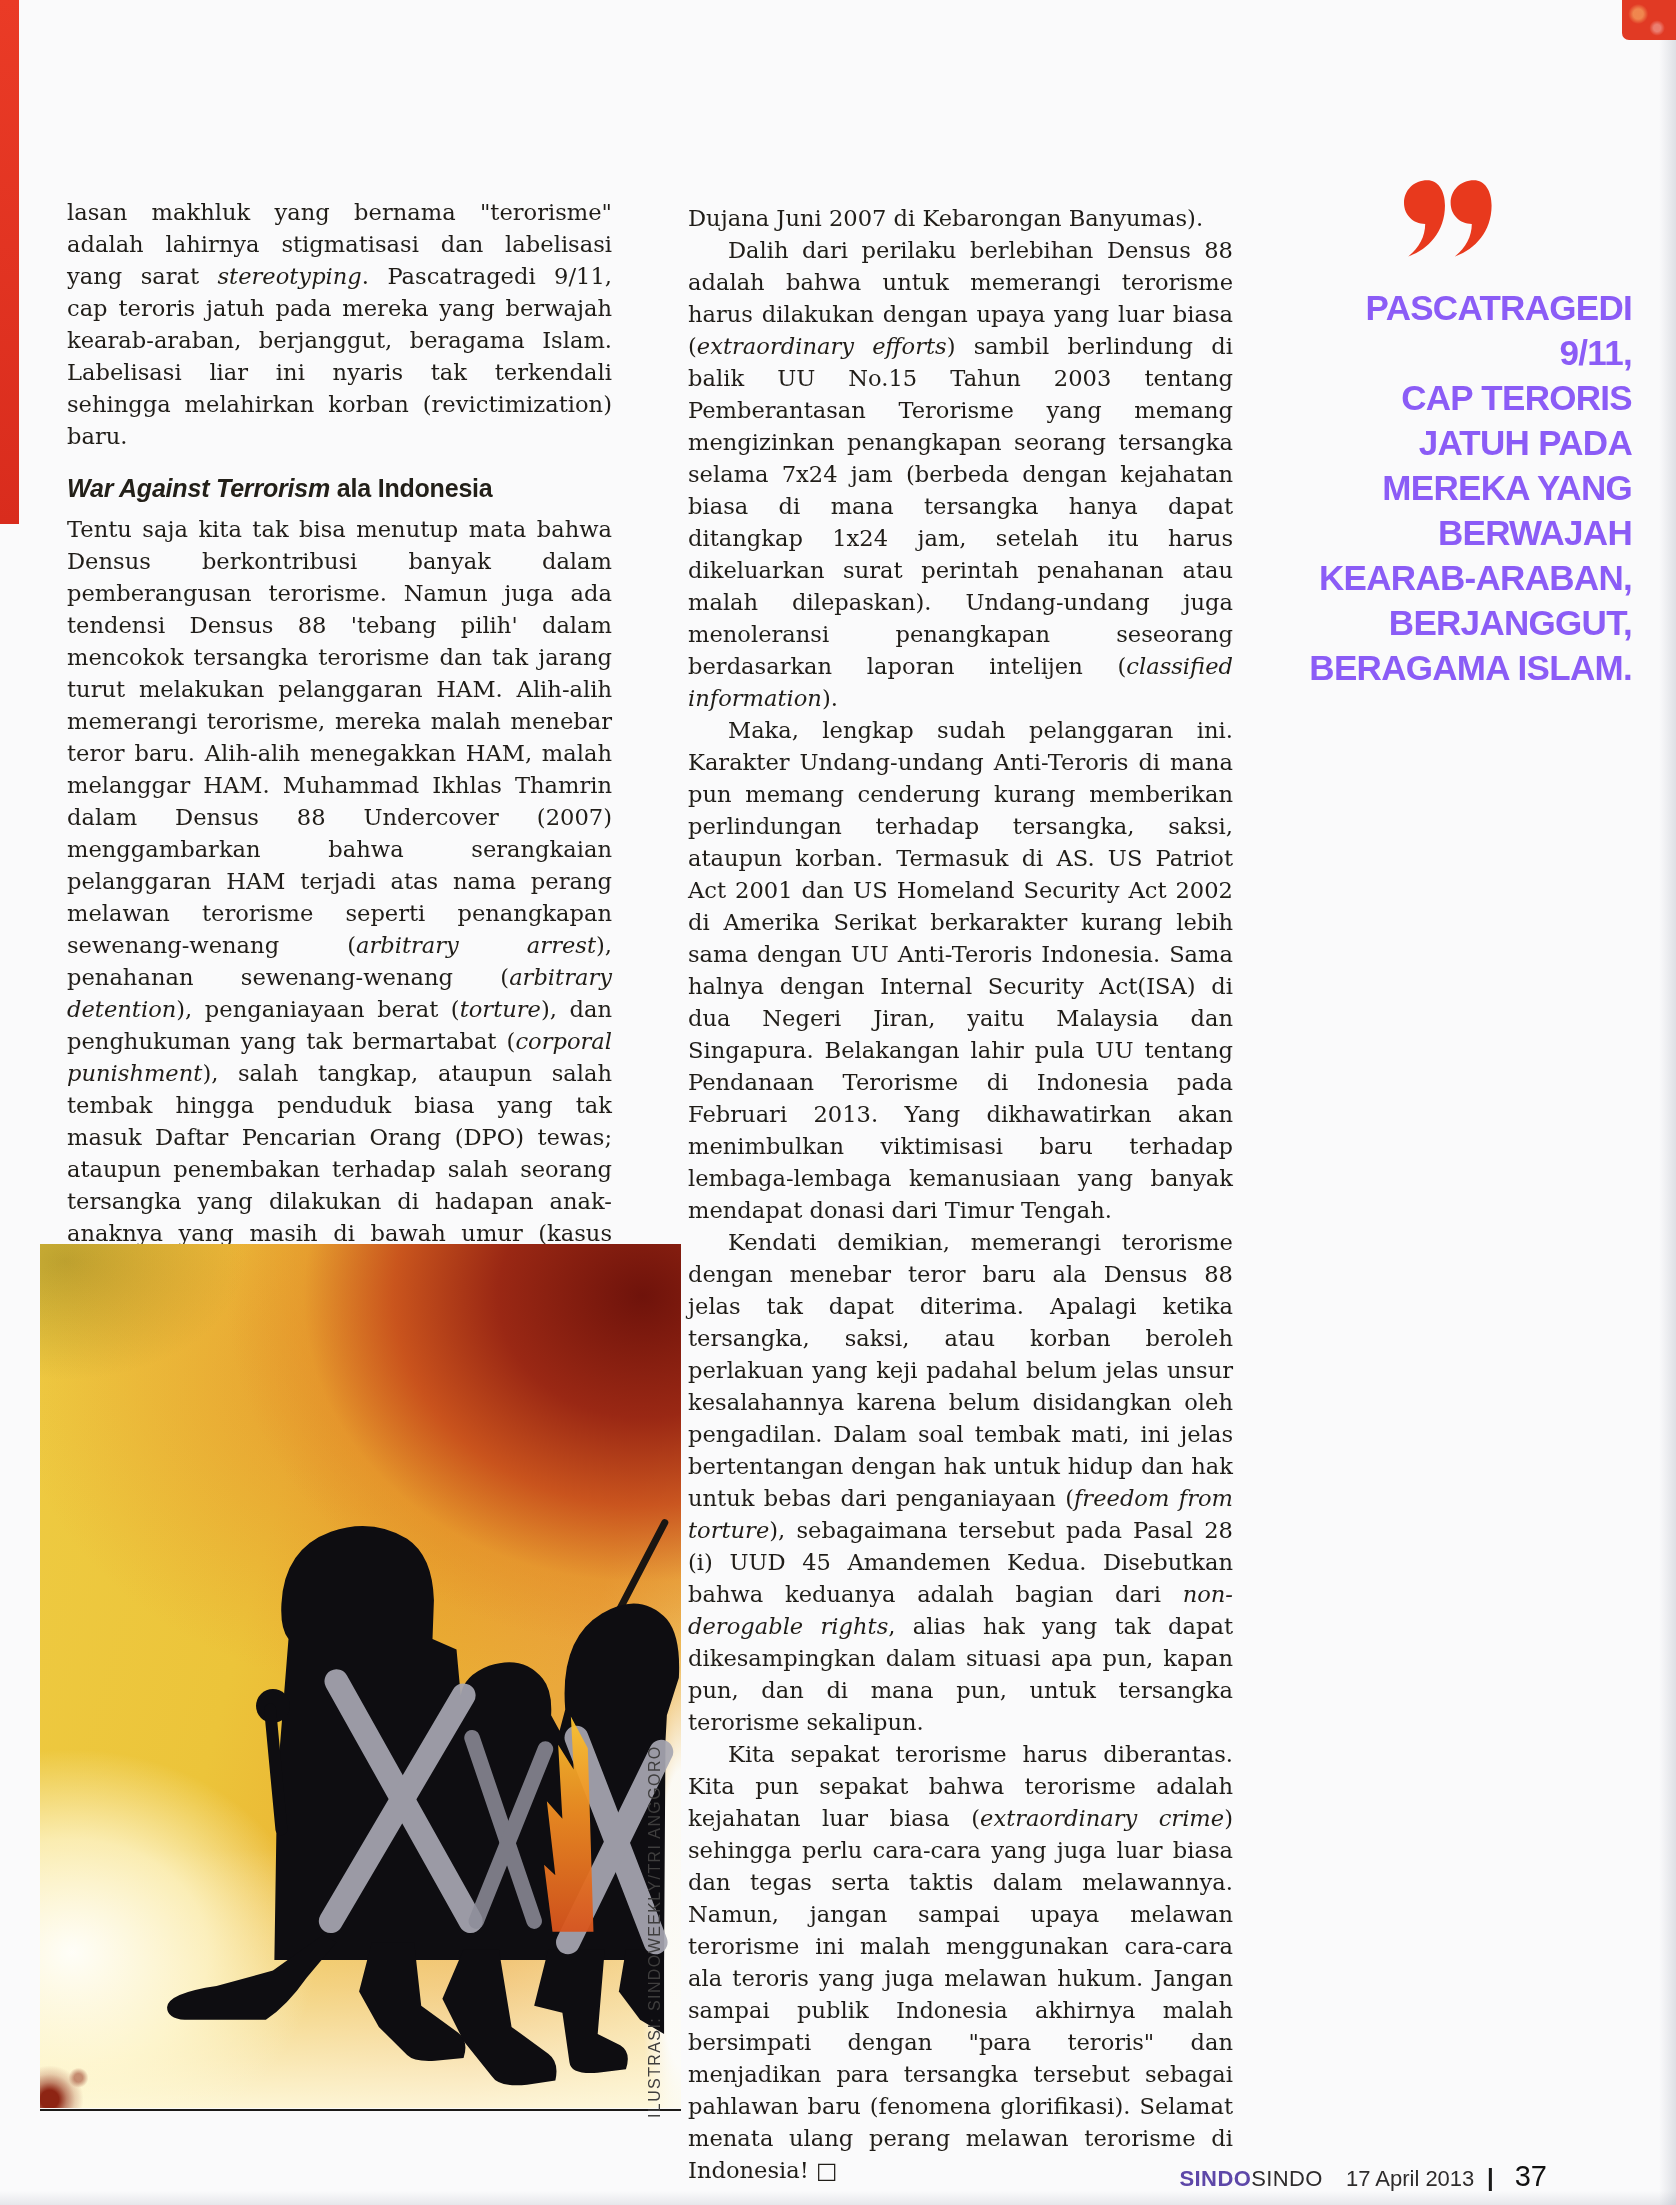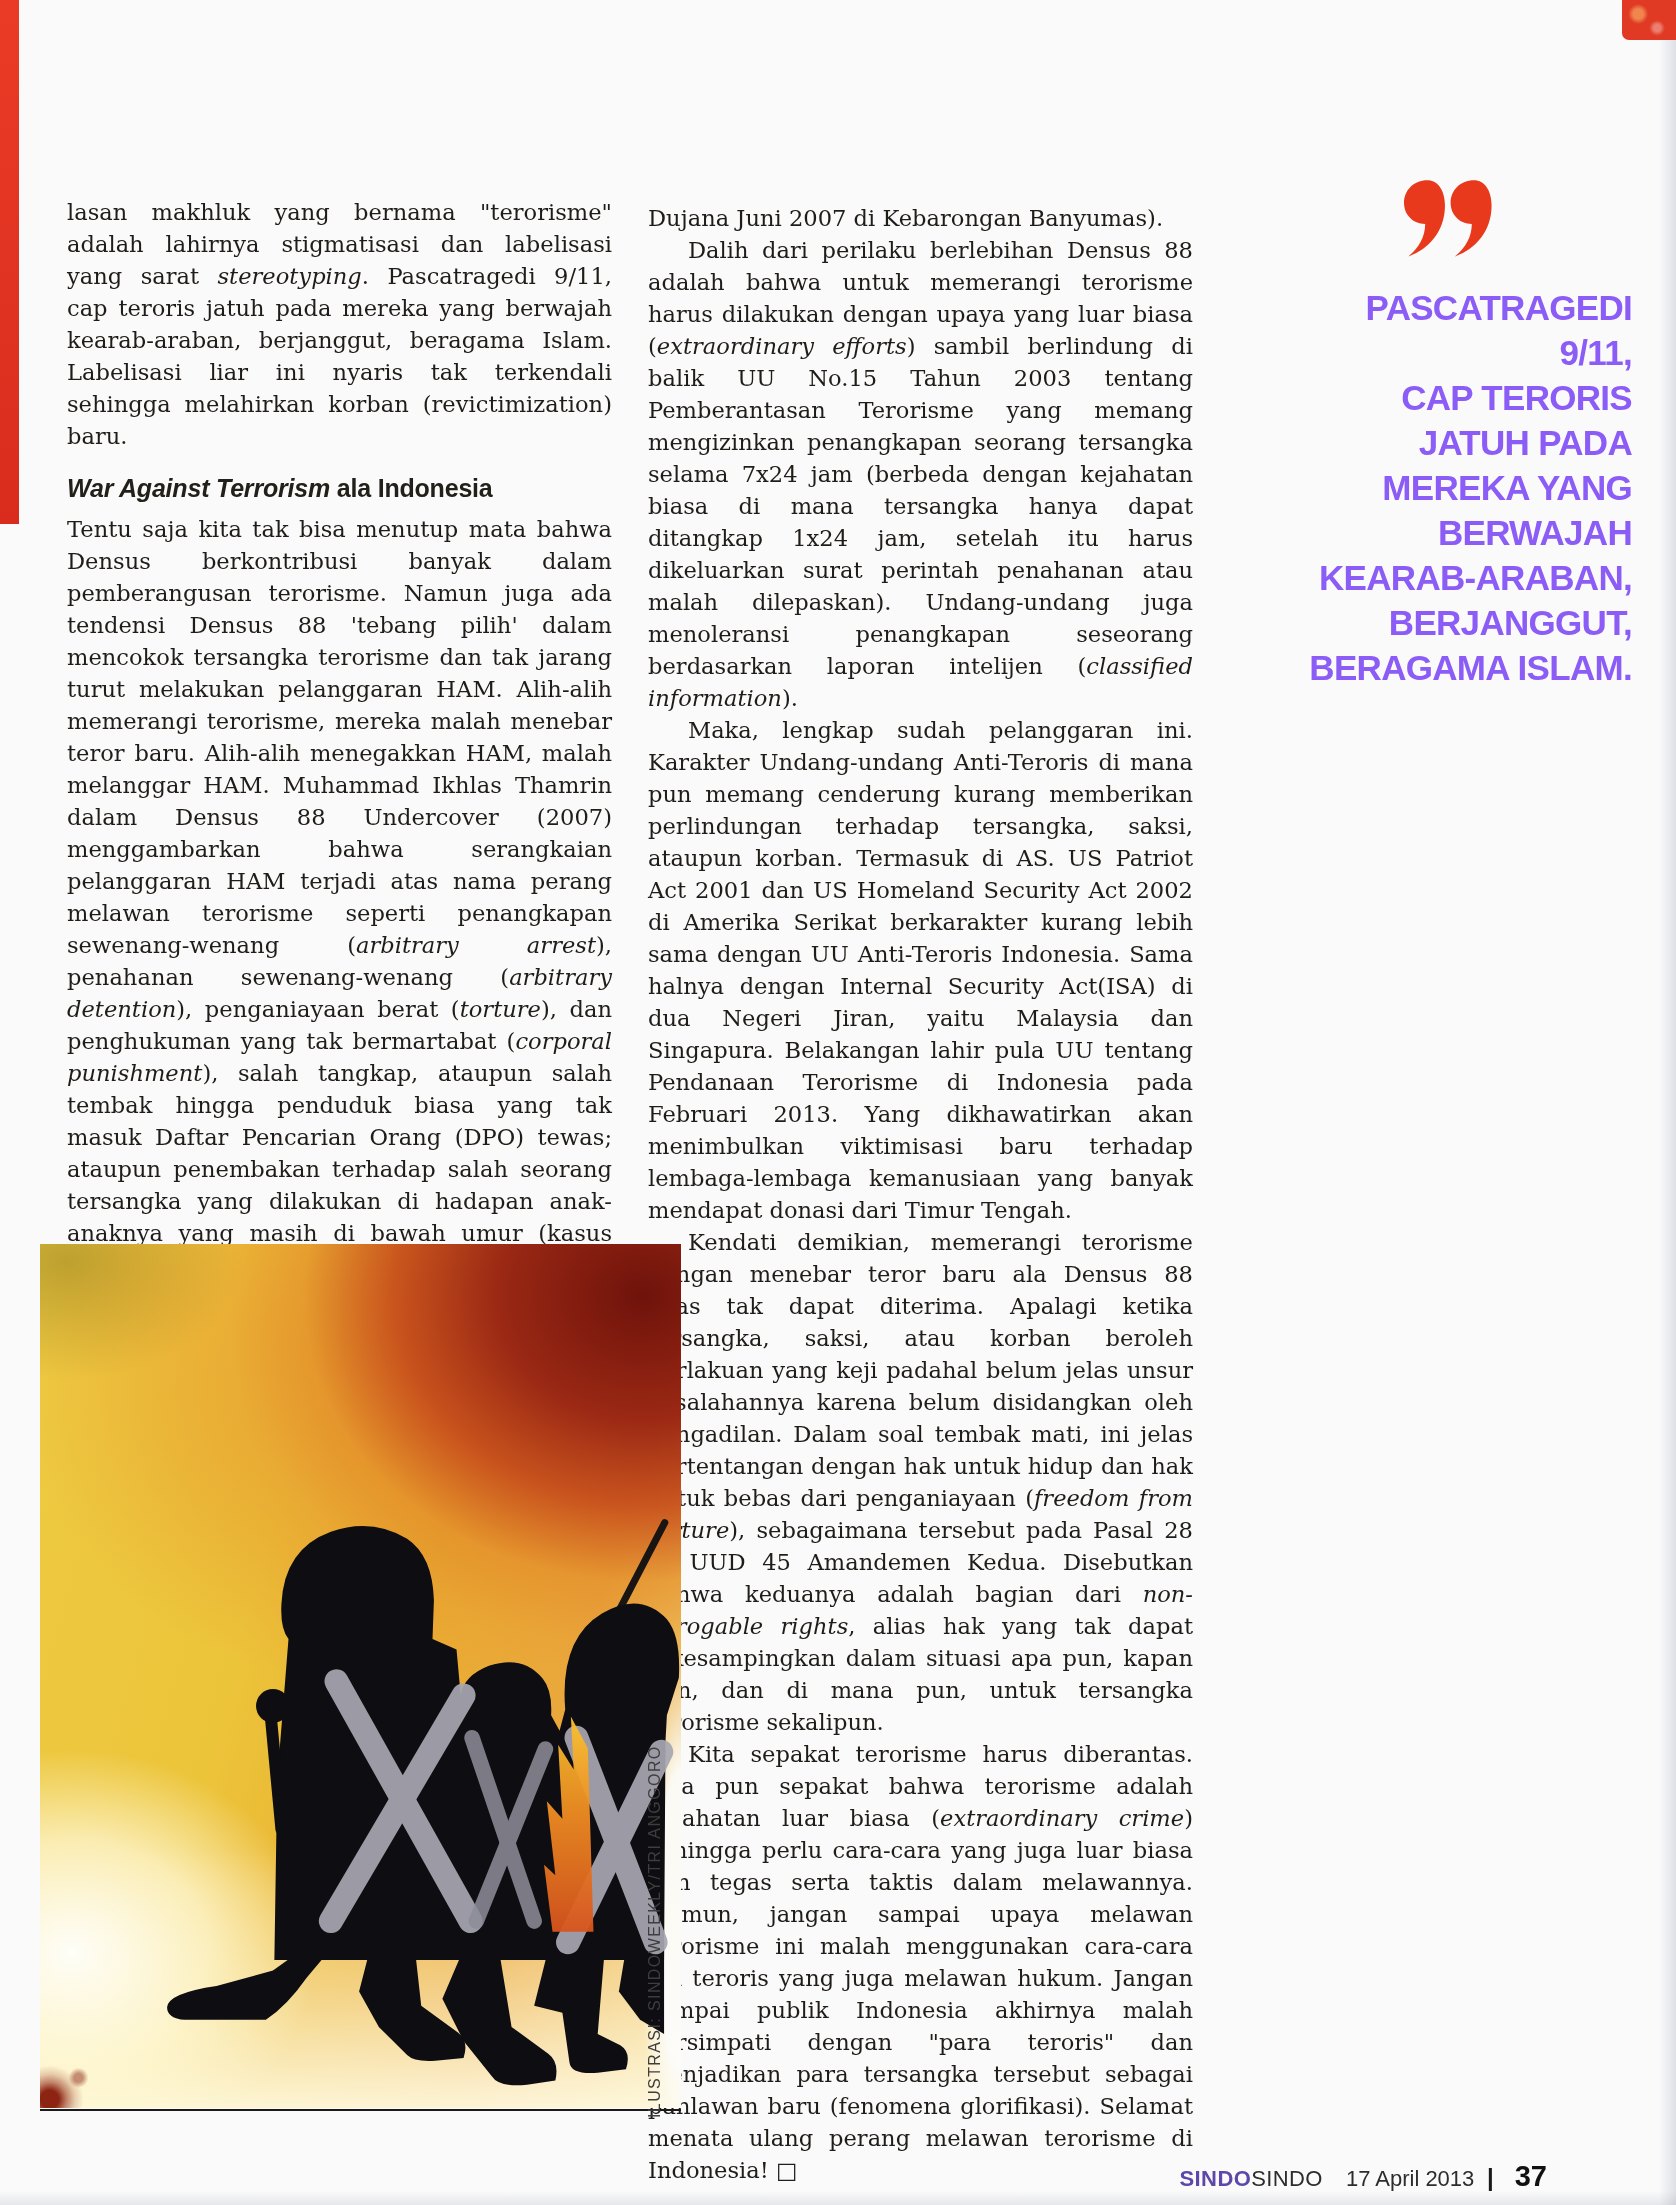--- a/index.html
+++ b/index.html
@@ -19,21 +19,21 @@
   .red-corner{position:absolute;right:0;top:0;width:54px;height:40px;
     background:
       radial-gradient(circle at 30% 35%, rgba(255,210,120,0.5) 0 5px, rgba(255,210,120,0) 10px),
       radial-gradient(circle at 65% 70%, rgba(255,255,255,0.35) 0 3.5px, rgba(255,255,255,0) 7.8px),
       #e13a24;
     border-bottom-left-radius:7px;}
   
   .col{position:absolute;width:545px;text-align:justify;
     font-size:22.6px;line-height:32px;}
   .col-left{left:67px;top:196px;}
-  .col-right{left:648px;top:202px;}
+  .col-right{left:688px;top:202px;}
   .col p{margin:0;}
   .col p.indent{text-indent:40px;}
   .italic{font-style:italic;}
   .heading{font-family:"Liberation Sans", sans-serif;font-weight:bold;
     font-size:25px;line-height:30px;margin:21px 0 10px 0;text-align:left;
     letter-spacing:-0.2px;color:#232019;}
   .heading .hi{font-style:italic;text-align:center;}
   
   .quote-mark{position:absolute;left:1404px;top:180px;width:89px;height:78px;}
   .pullquote{position:absolute;right:44px;top:285px;width:452px;text-align:right;
@@ -57,21 +57,21 @@
   .ill-caption{position:absolute;left:646px;top:2118px;transform:rotate(-90deg);
     transform-origin:0 0;white-space:nowrap;
     font-family:"Liberation Sans", sans-serif;font-size:16px;letter-spacing:1.4px;color:#3f3e3e;}
   
   .footer{position:absolute;right:129px;top:2135px;display:flex;align-items:baseline;
     font-family:"Liberation Sans", sans-serif;font-size:22px;color:#2e2c2c;}
   .f-brand{font-weight:bold;color:#5d47a8;letter-spacing:0.4px;margin-top:31px;}
   .f-rest{letter-spacing:0.4px;}
   .f-date{margin-left:23px;}
   .f-sep{margin-left:12.7px;font-weight:bold;font-size:24px;color:#1a1a1a;}
-  .f-page{margin-left:21px;font-weight:bold;font-size:29px;color:#111;}
+  .f-page{margin-left:21px;font-weight:normal;font-size:29px;color:#111;}
 </style>
 </head>
 <body>
 
 <div class="page">
 
   <div class="edge-right"></div>
   <div class="edge-bottom"></div>
   <div class="red-bar"></div>
   <div class="red-corner"></div>

